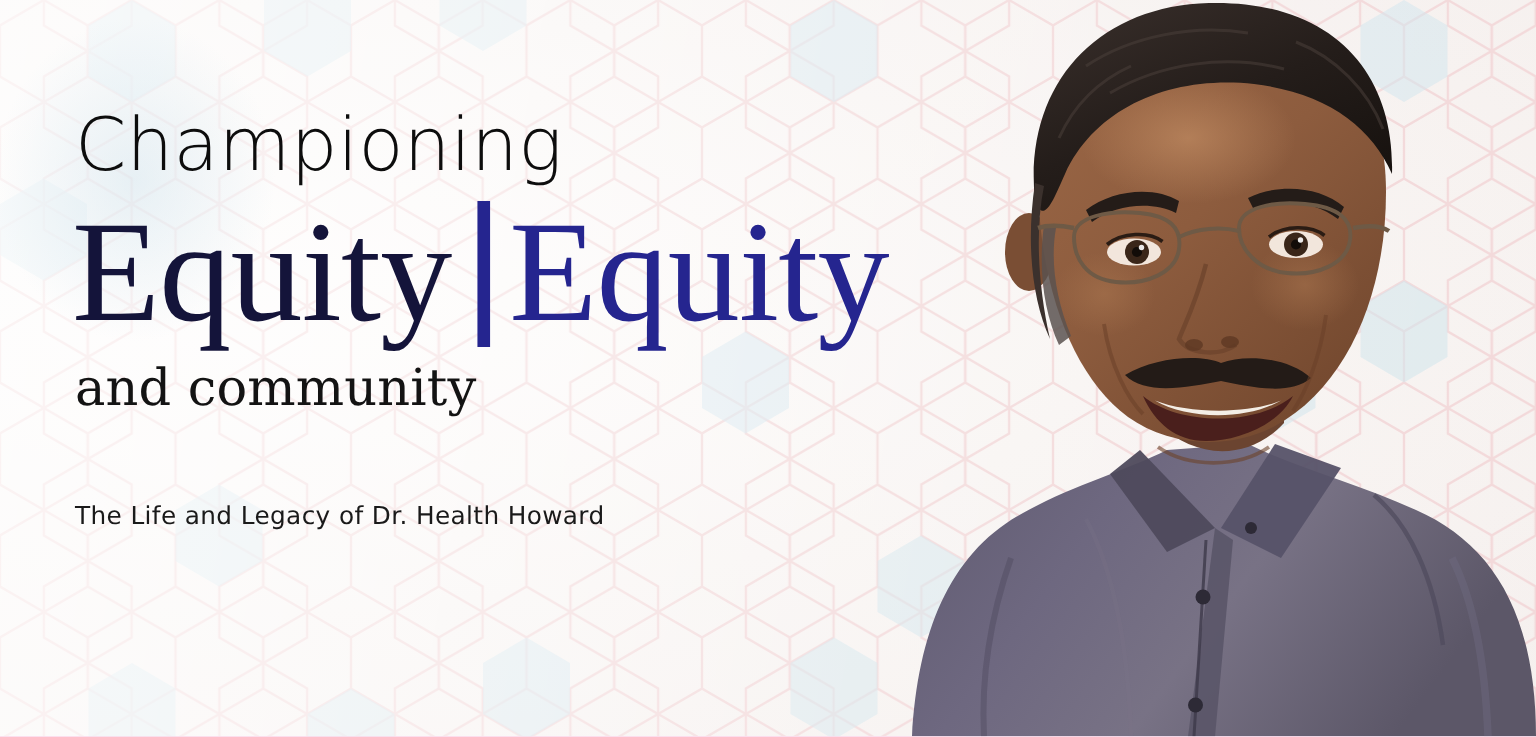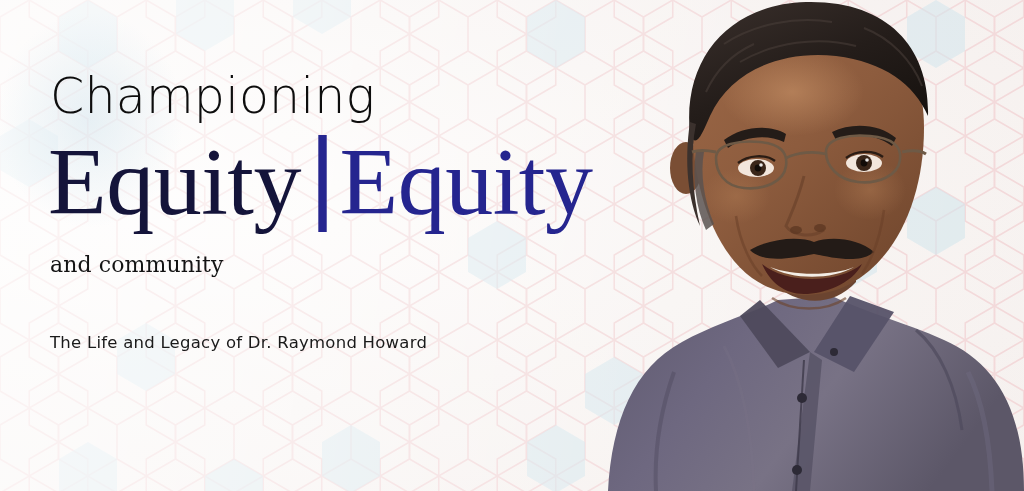--- a/index.html
+++ b/index.html
@@ -78,24 +78,24 @@
     font-size:104px;
     position:relative;
     top:-4px;
     padding:0 4px 0 8px;
   }
   .w-equity{ color:#25258f; }
 
   .line-community{
     font-family:"DejaVu Serif", serif;
     font-weight:400;
-    font-size:22px;
+    font-size:34px;
     line-height:1.1;
     color:#131313;
-    margin-top:22px;
+    margin-top:10px;
     letter-spacing:0.1px;
   }
   .line-sub{
     font-family:"DejaVu Sans", sans-serif;
     font-weight:400;
     font-size:16.5px;
     letter-spacing:0.25px;
     color:#1a1a1a;
     margin-top:56px;
   }
@@ -158,21 +158,21 @@
   <div class="copy">
 
     <div class="line-champion">Championing</div>
 
     <div class="line-big">
       <span class="w-health">Equity</span><span class="w-sep">|</span><span class="w-equity">Equity</span>
     </div>
 
     <div class="line-community">and community</div>
 
-    <div class="line-sub">The Life and Legacy of Dr. Raymond Howard</div>
+    <div class="line-sub">The Life and Legacy of Dr. Health Howard</div>
   </div>
 
   <div class="portrait">
     <svg viewBox="0 0 460 491" preserveAspectRatio="xMidYMid slice" aria-hidden="true">
       <defs>
         <linearGradient id="shirtG" x1="0" y1="0" x2="1" y2="0.35">
           <stop offset="0%" stop-color="#5f5a70"></stop>
           <stop offset="35%" stop-color="#6e6880"></stop>
           <stop offset="62%" stop-color="#787285"></stop>
           <stop offset="100%" stop-color="#5c5768"></stop>

